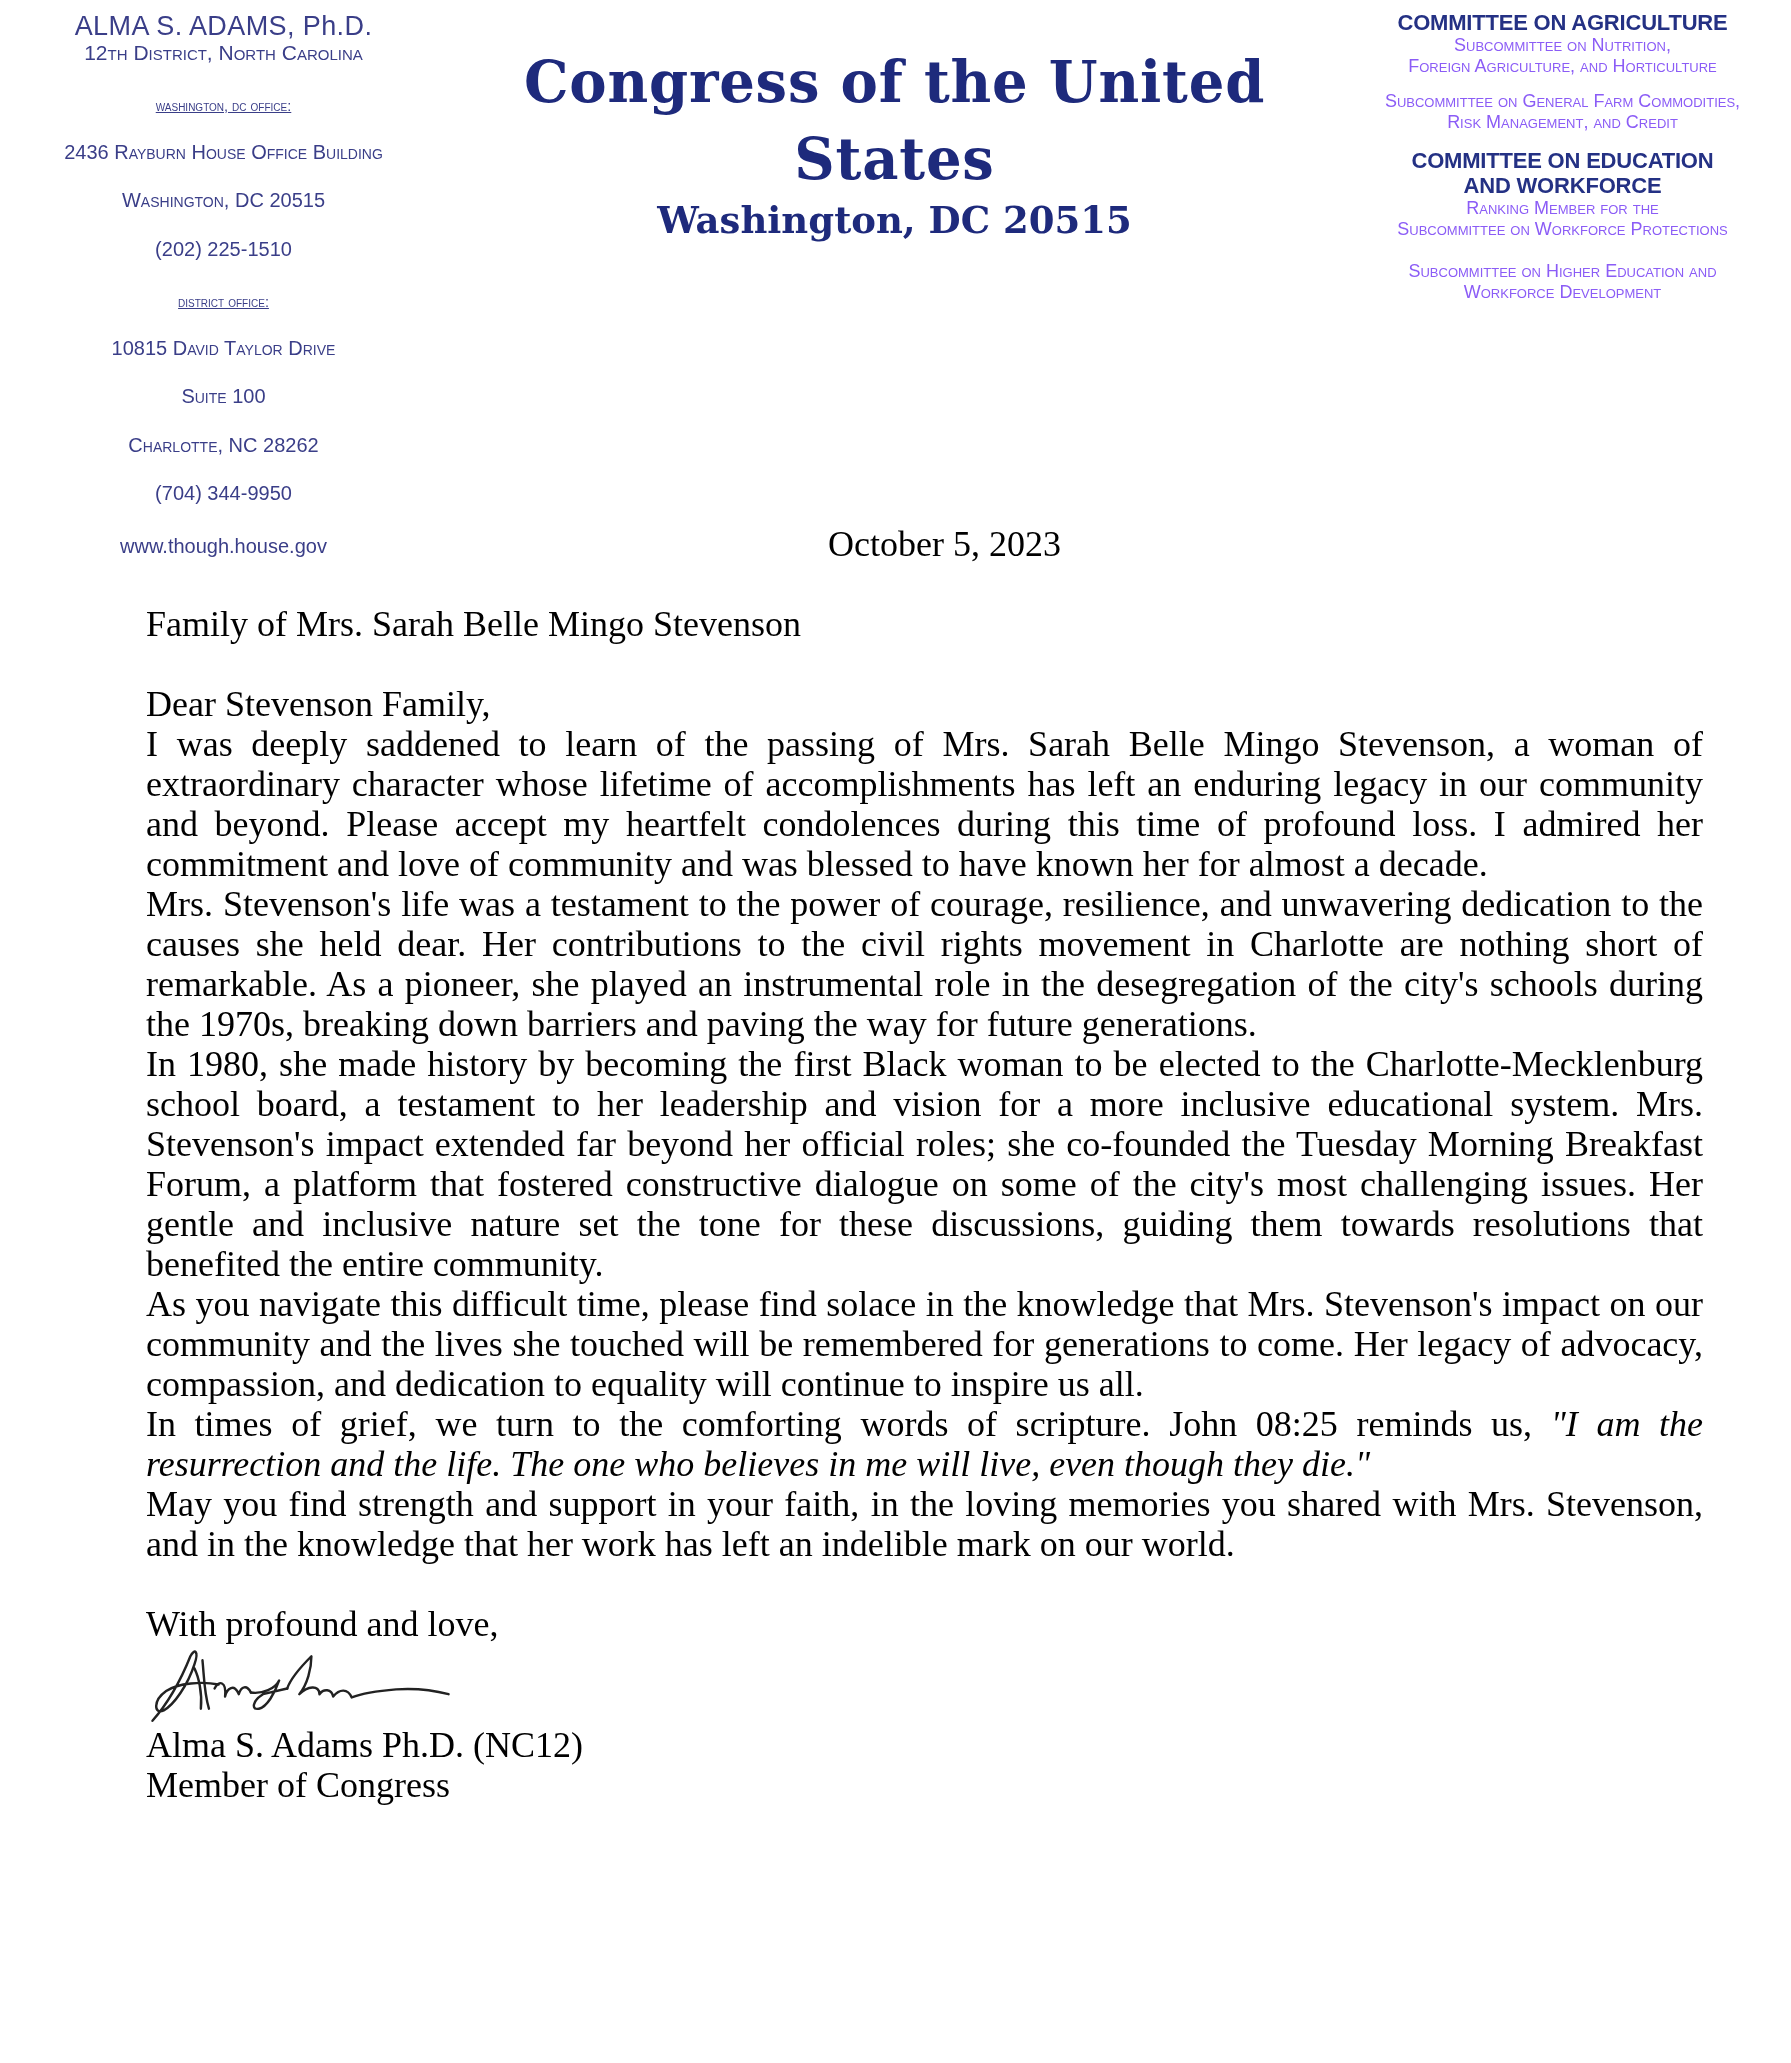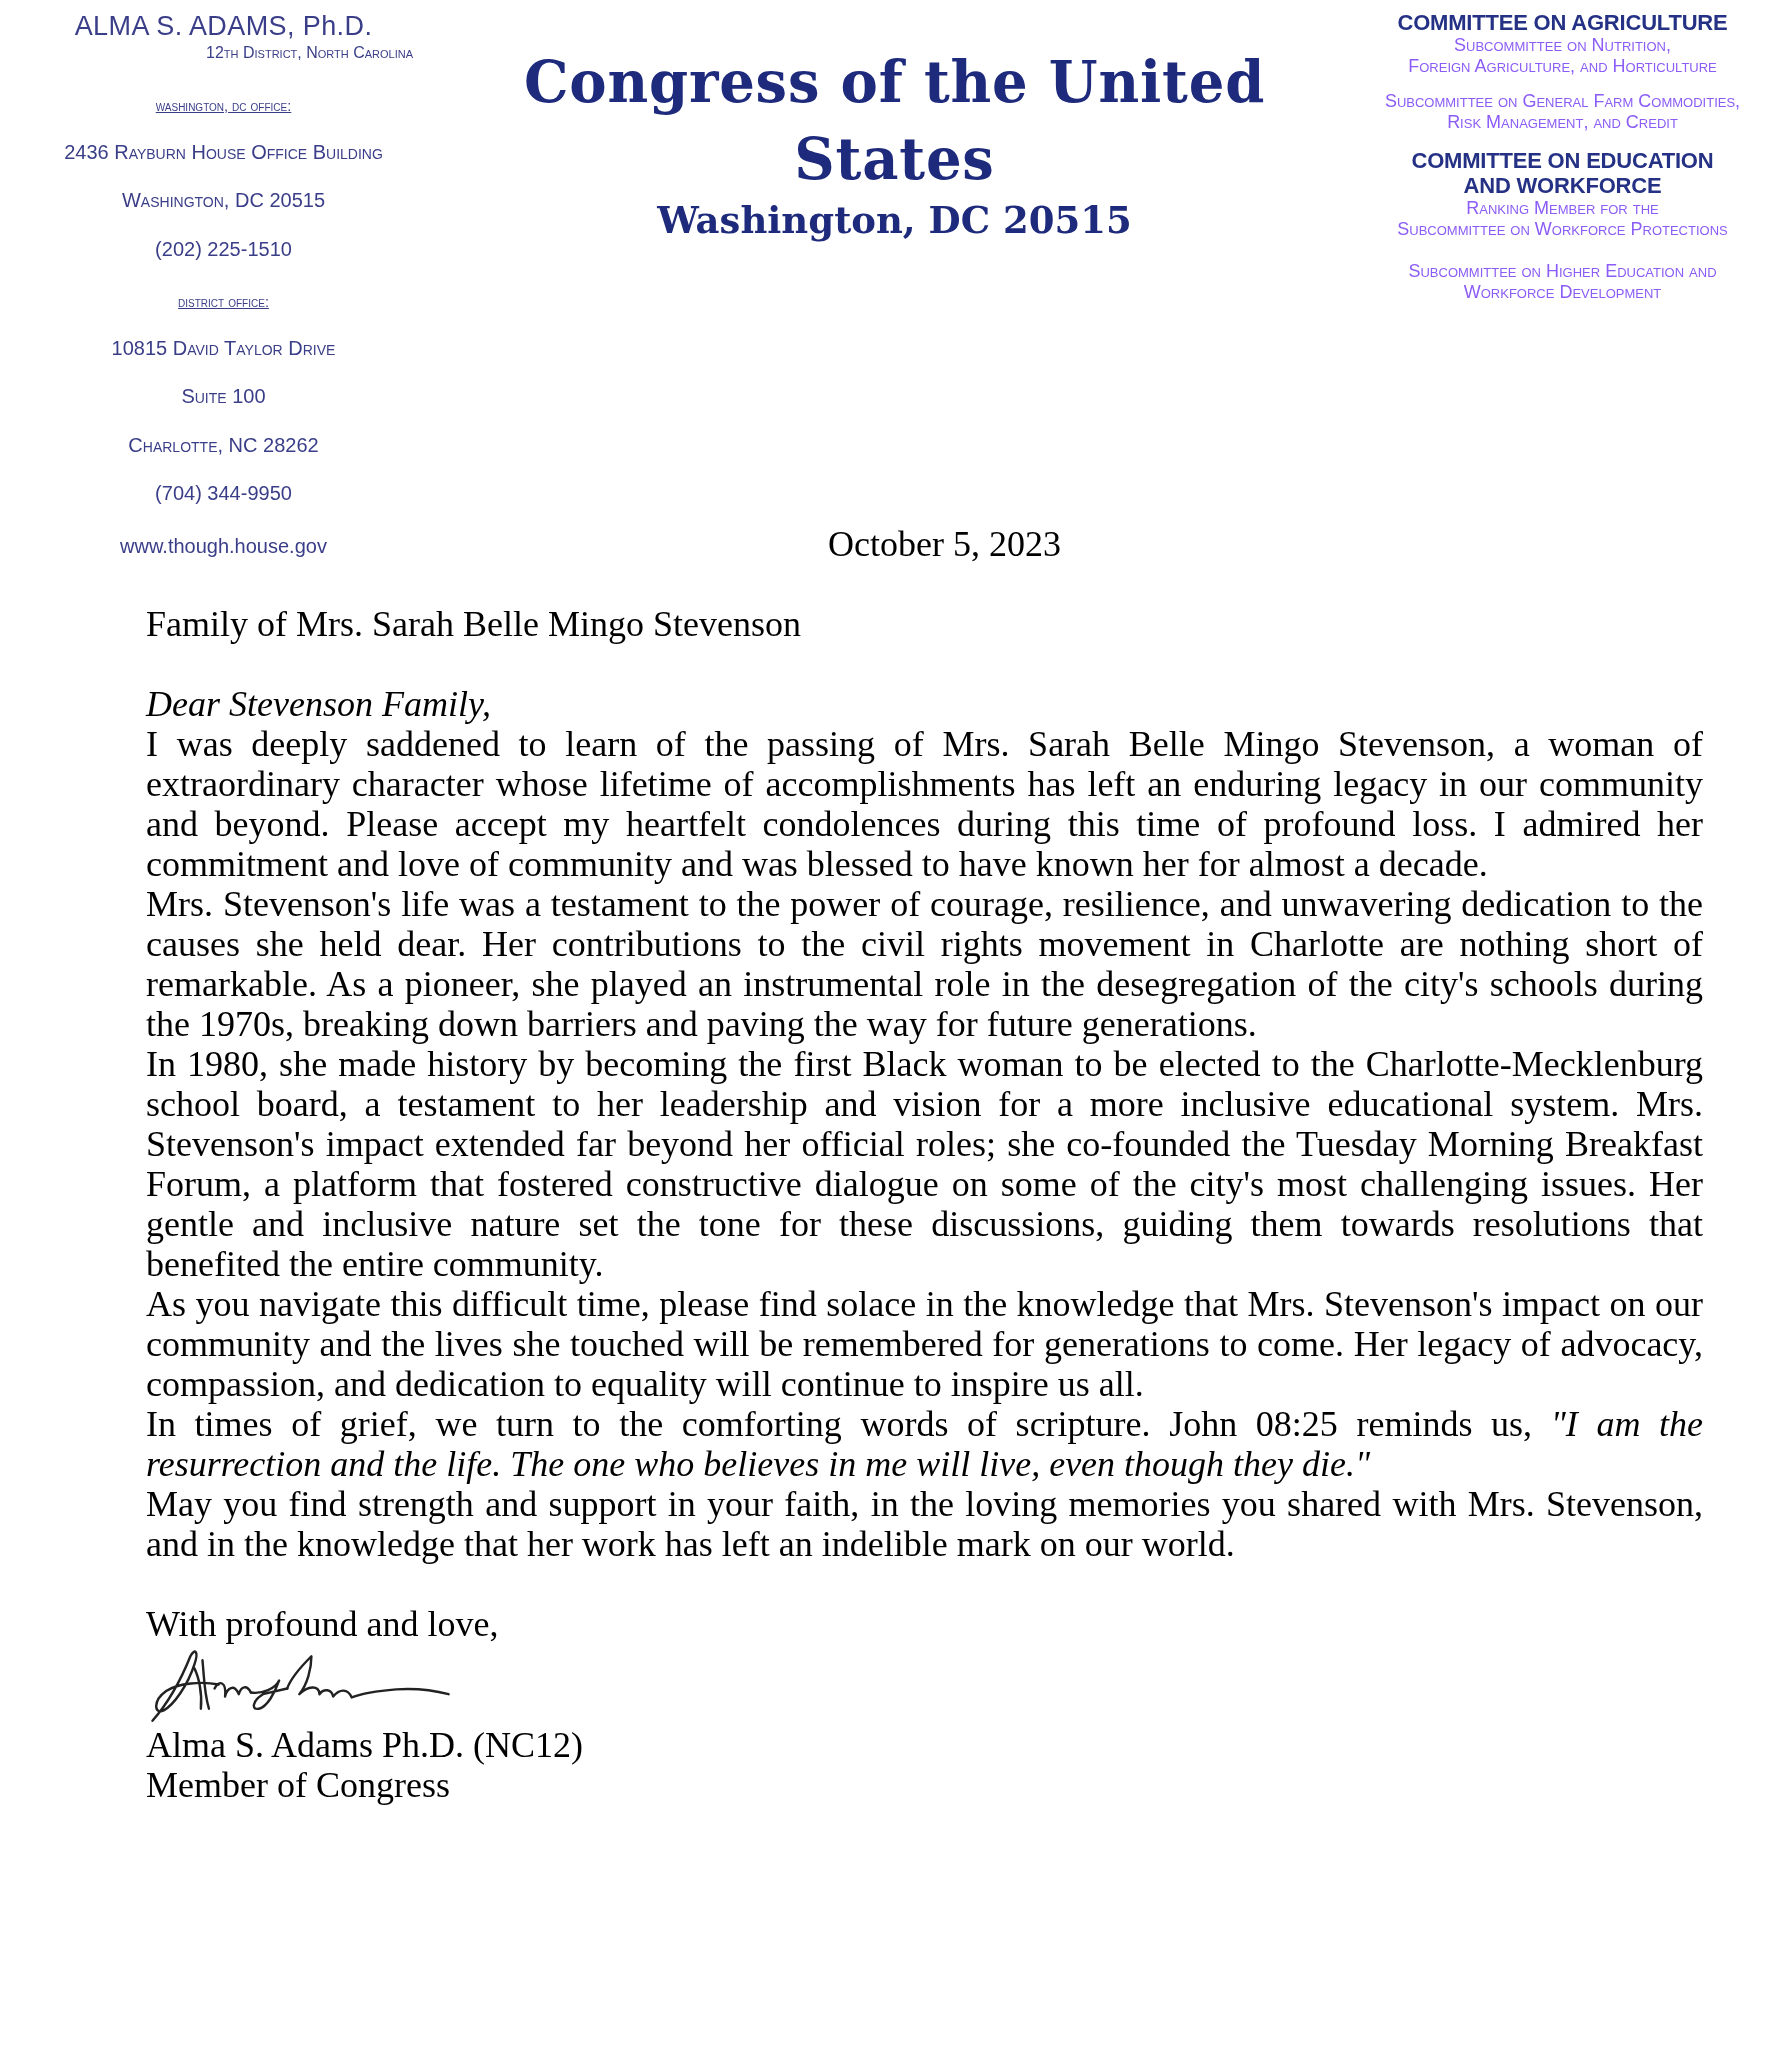--- a/index.html
+++ b/index.html
@@ -9,21 +9,21 @@
     position: absolute;
     text-align: center;
     color: #3a3e88;
     font-family: "Liberation Sans", sans-serif;
   }
   .lh-left { left: 0; top: 11.3px; width: 379px; padding-left: 34px; }
   .lh-right { left: 1334px; top: 9.7px; width: 457px; }
 
   .lh-name { font-size: 27px; line-height: 31px; letter-spacing: 0.4px; }
   .sc { font-variant: small-caps; }
-  .lh-sub { font-size: 16px; line-height: 22.6px; text-align: right; }
+  .lh-sub { font-size: 21px; line-height: 22.6px; }
   .lh-label { font-size: 14.5px; line-height: 18px; text-decoration: underline; font-variant: small-caps; text-transform: lowercase; display:inline-block; margin-top: 32px; }
   .lh-line { font-size: 20px; line-height: 22.6px; margin-top: 26px; }
   .lh-web { font-size: 20px; line-height: 24px; margin-top: 29px; }
 
   .rc-head { font-family: "Liberation Sans", sans-serif; font-weight: bold; color: #243184; font-size: 22px; line-height: 25px; letter-spacing: -0.2px; }
   .rc-sub { font-size: 18px; line-height: 21px; font-variant: small-caps; color: #8b5cf6; }
   .rc-gap { height: 21px; }
   .rc-gap-sm { height: 14.5px; }
 
   .masthead {
@@ -46,21 +46,21 @@
   .letter {
     position: absolute;
     left: 146px; top: 524px; width: 1557px;
     font-family: "Liberation Serif", serif;
     font-size: 36px;
     line-height: 40px;
     color: #000000;
   }
   .date { margin-left: 682px; }
   .recipient { margin-top: 40px; }
-  .salutation { margin-top: 40px; font-style: italic; }
+  .salutation { margin-top: 40px; }
   .para { text-align: justify; }
   .quote { font-style: italic; }
   .closing { margin-top: 40px; }
   .signature { height: 81px; position: relative; }
   .signature svg { position: absolute; left: 0; top: 0; }
   .signer { }
 </style>
 </head>
 <body>
 

